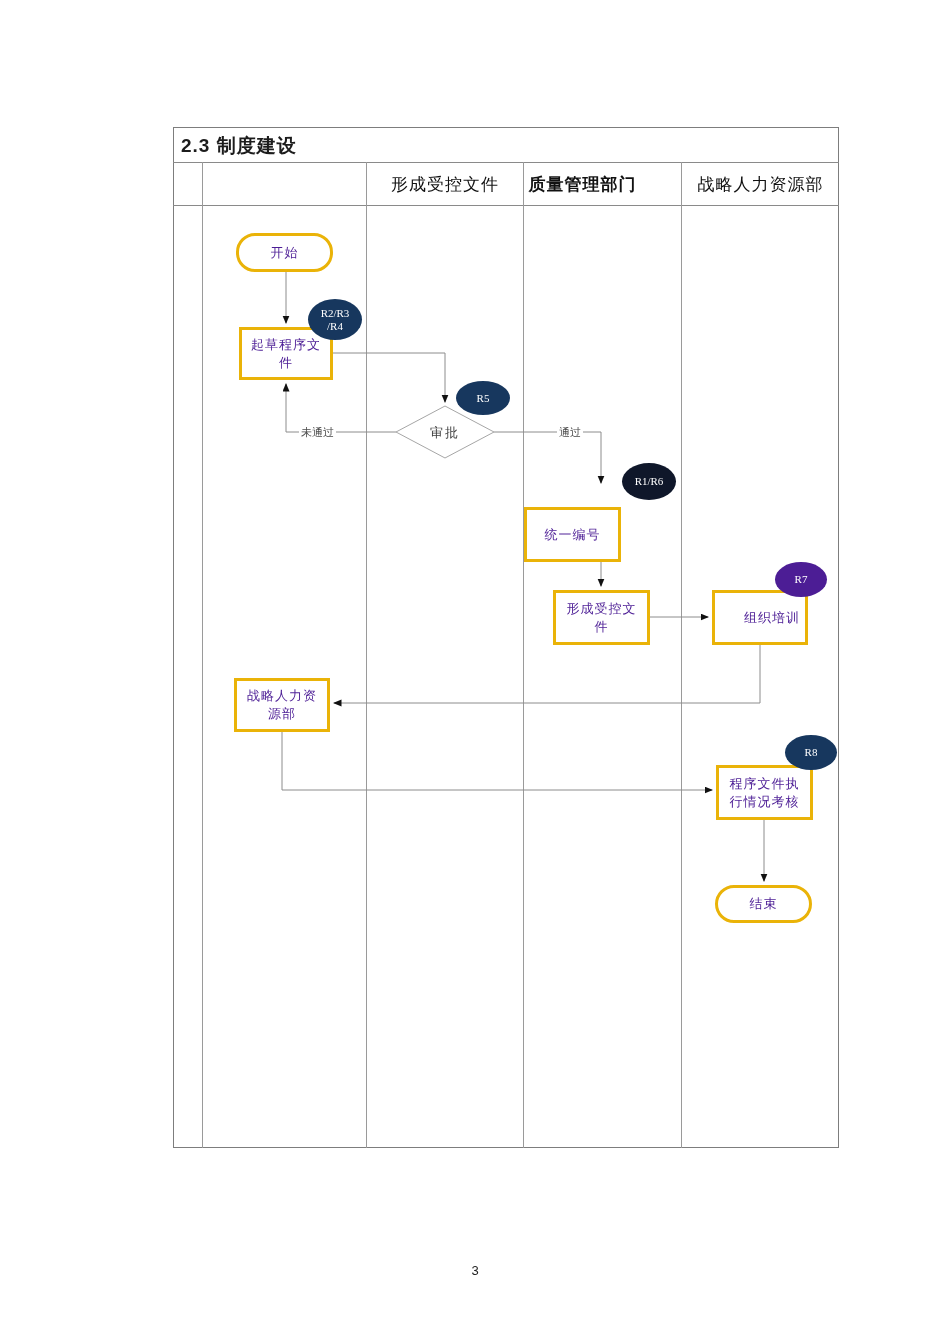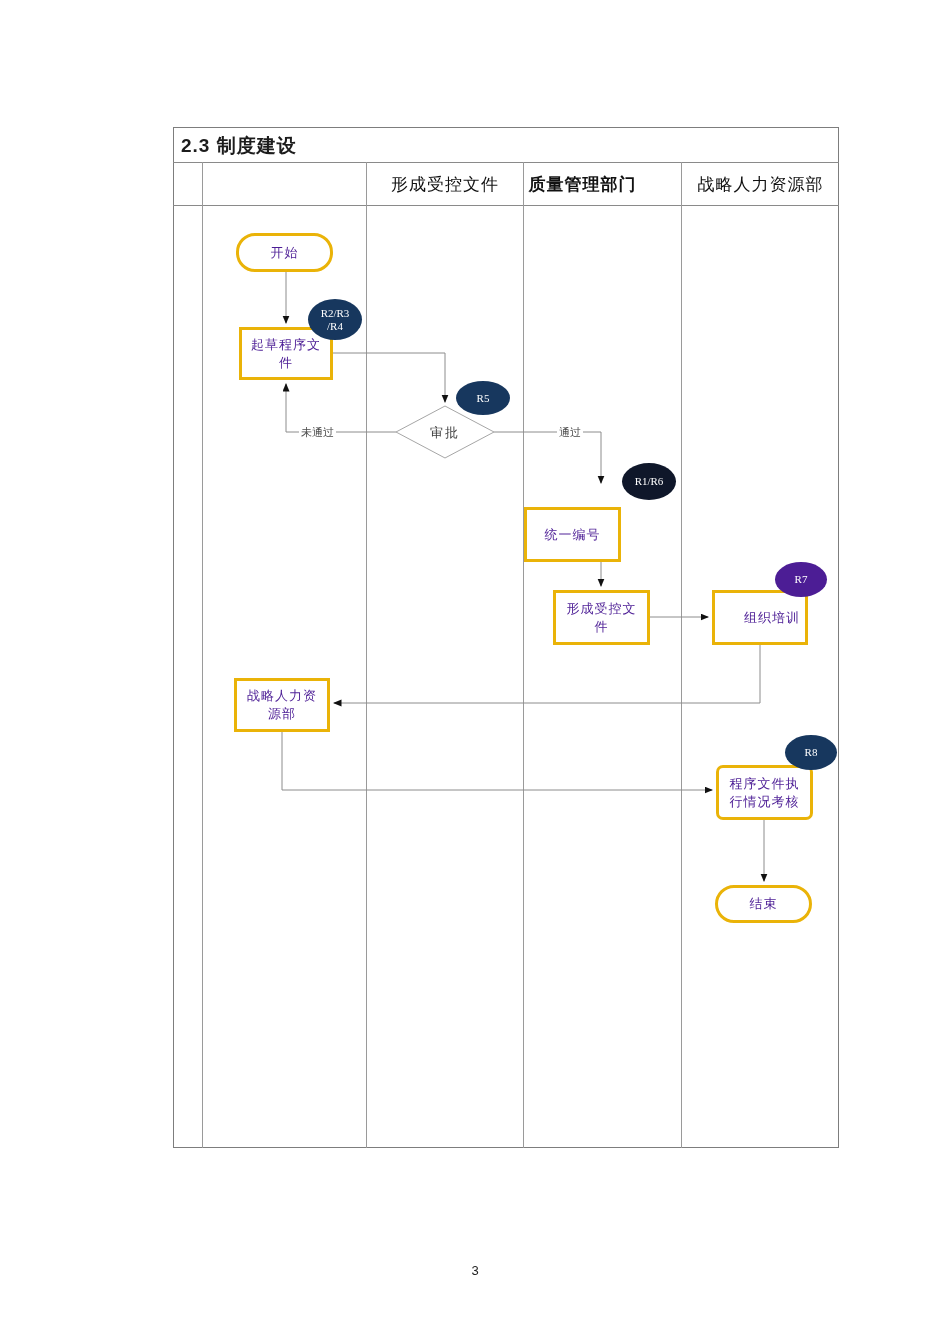--- a/index.html
+++ b/index.html
@@ -97,21 +97,21 @@
   <div class="diamond-label" style="left:415px;top:424px;width:60px;">审批</div>
 
   <div class="node" style="left:524px;top:487px;width:97px;height:55px;margin-top:20px;">统一编号</div>
 
   <div class="node" style="left:553px;top:590px;width:97px;height:55px;">形成受控文件</div>
 
   <div class="node" style="left:712px;top:590px;width:96px;height:55px;padding-left:28px;">组织培训</div>
 
   <div class="node" style="left:234px;top:678px;width:96px;height:54px;">战略人力资源部</div>
 
-  <div class="node" style="left:716px;top:765px;width:97px;height:55px;border-radius:7px;">程序文件执行情况考核</div>
+  <div class="node" style="left:716px;top:765px;width:97px;height:55px;">程序文件执行情况考核</div>
 
   <div class="node terminator" style="left:715px;top:885px;width:97px;height:38px;">结束</div>
 
   <div class="edge-label" style="left:299px;top:425px;">未通过</div>
   <div class="edge-label" style="left:557px;top:425px;">通过</div>
 
   <div class="badge" style="left: 308px; top: 299px; width: 54px; height: 41px; background: rgb(23, 55, 94); color: rgb(255, 255, 255);">R2/R3
 /R4</div>
   <div class="badge" style="left: 456px; top: 381px; width: 54px; height: 34px; background: rgb(23, 55, 94); color: rgb(255, 255, 255);">R5</div>
   <div class="badge" style="left: 622px; top: 463px; width: 54px; height: 37px; background: #0f172a; color: rgb(255, 255, 255);">R1/R6</div>

